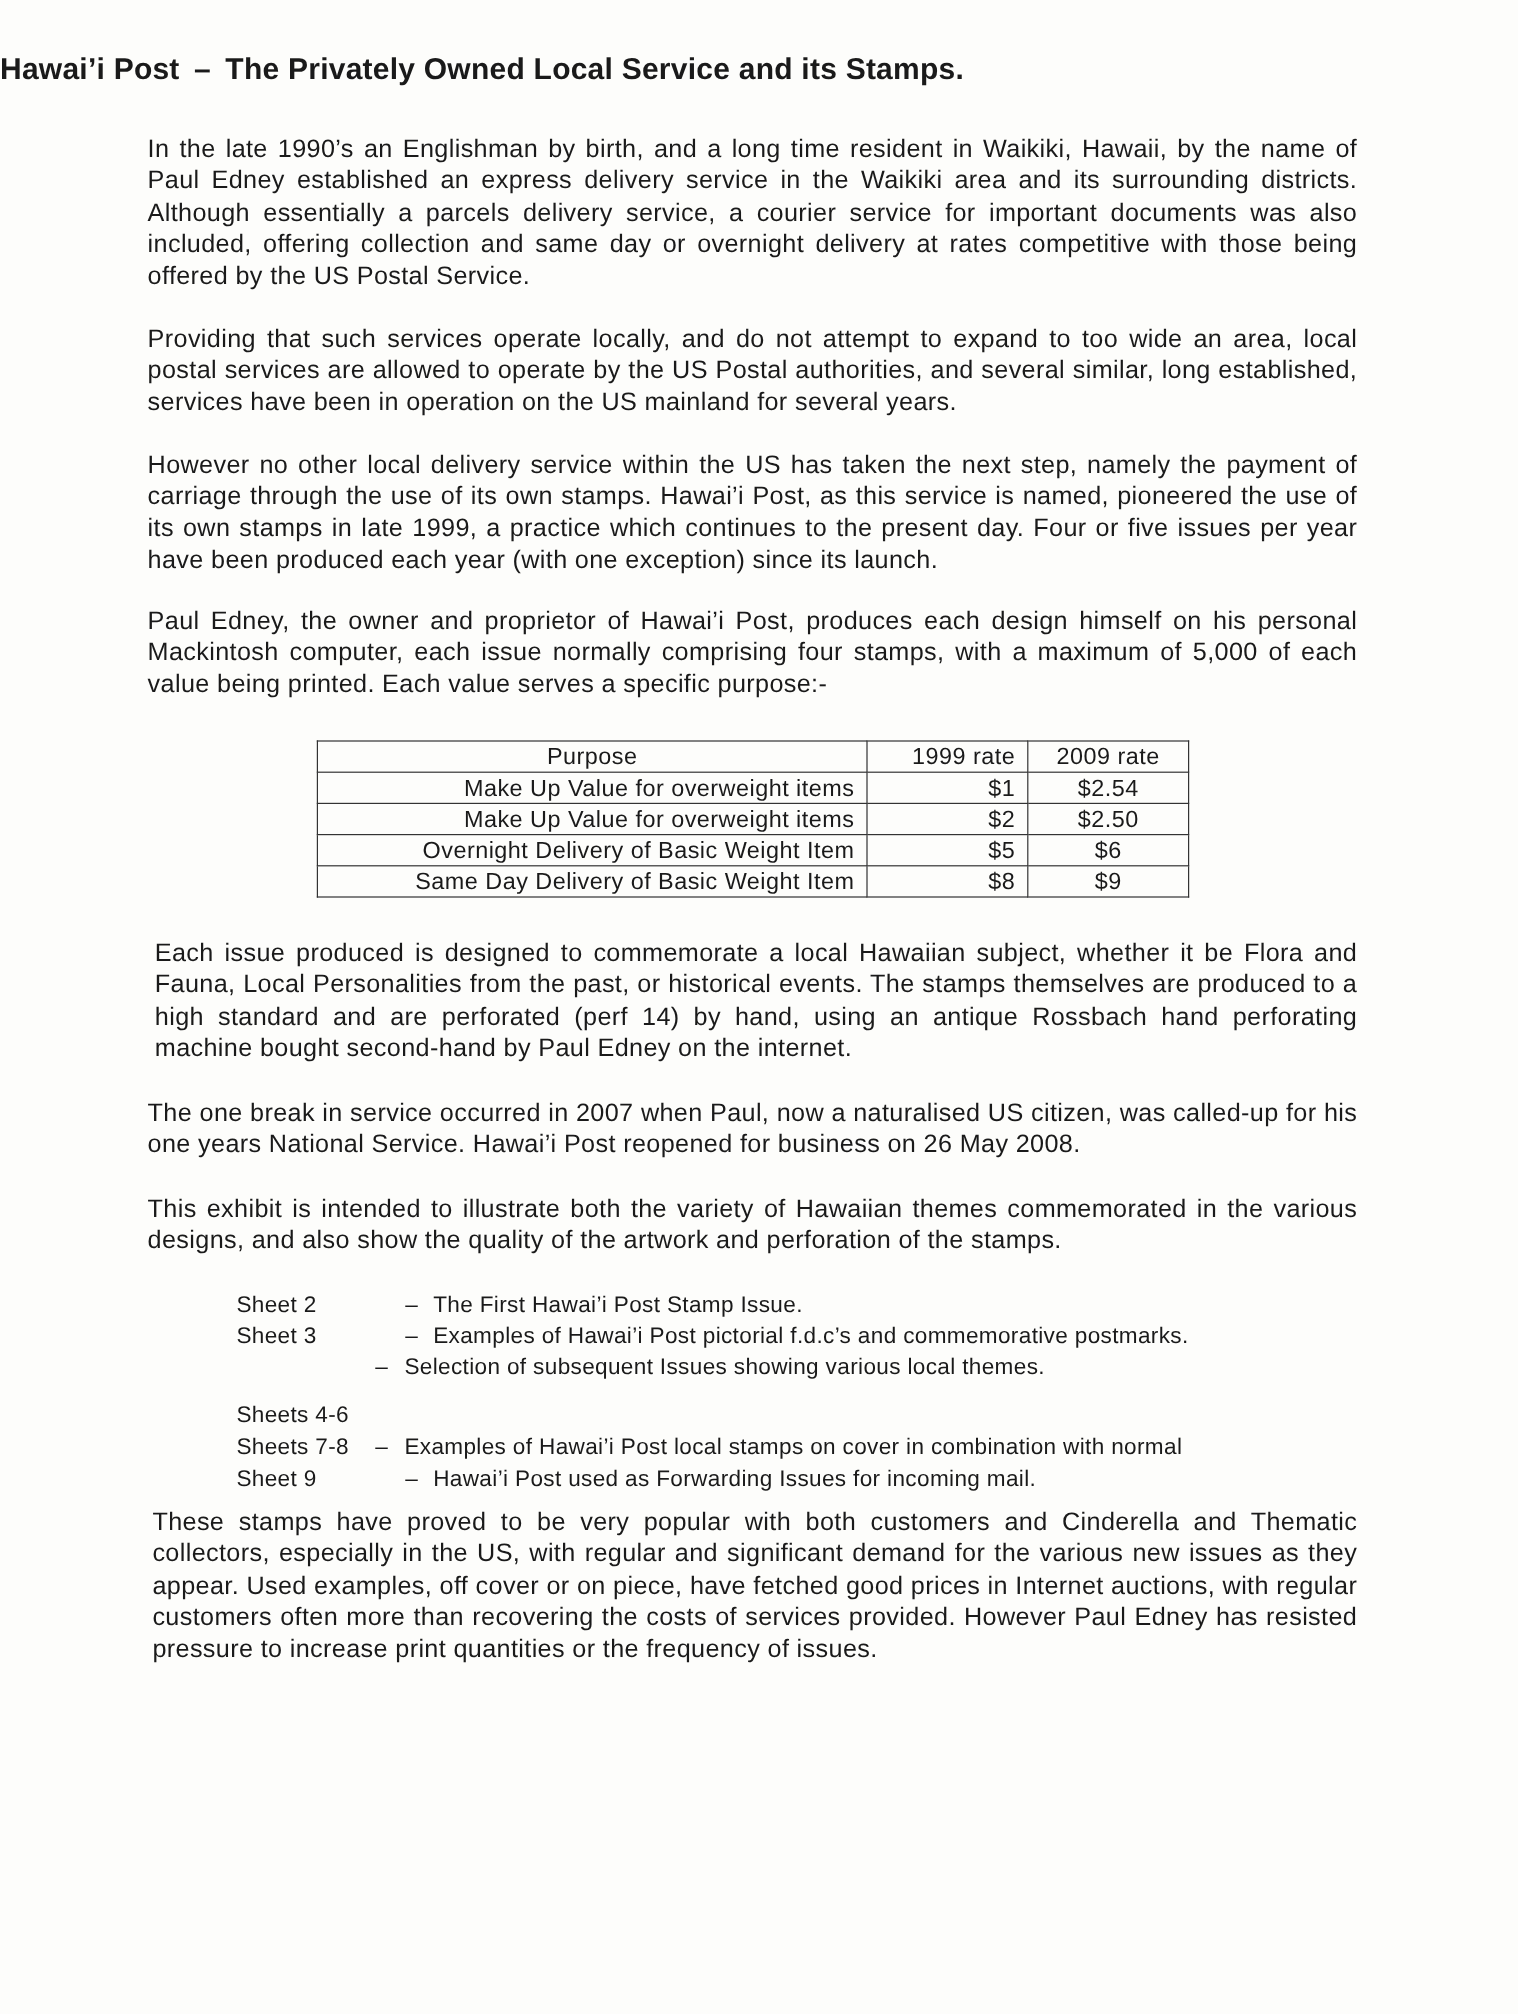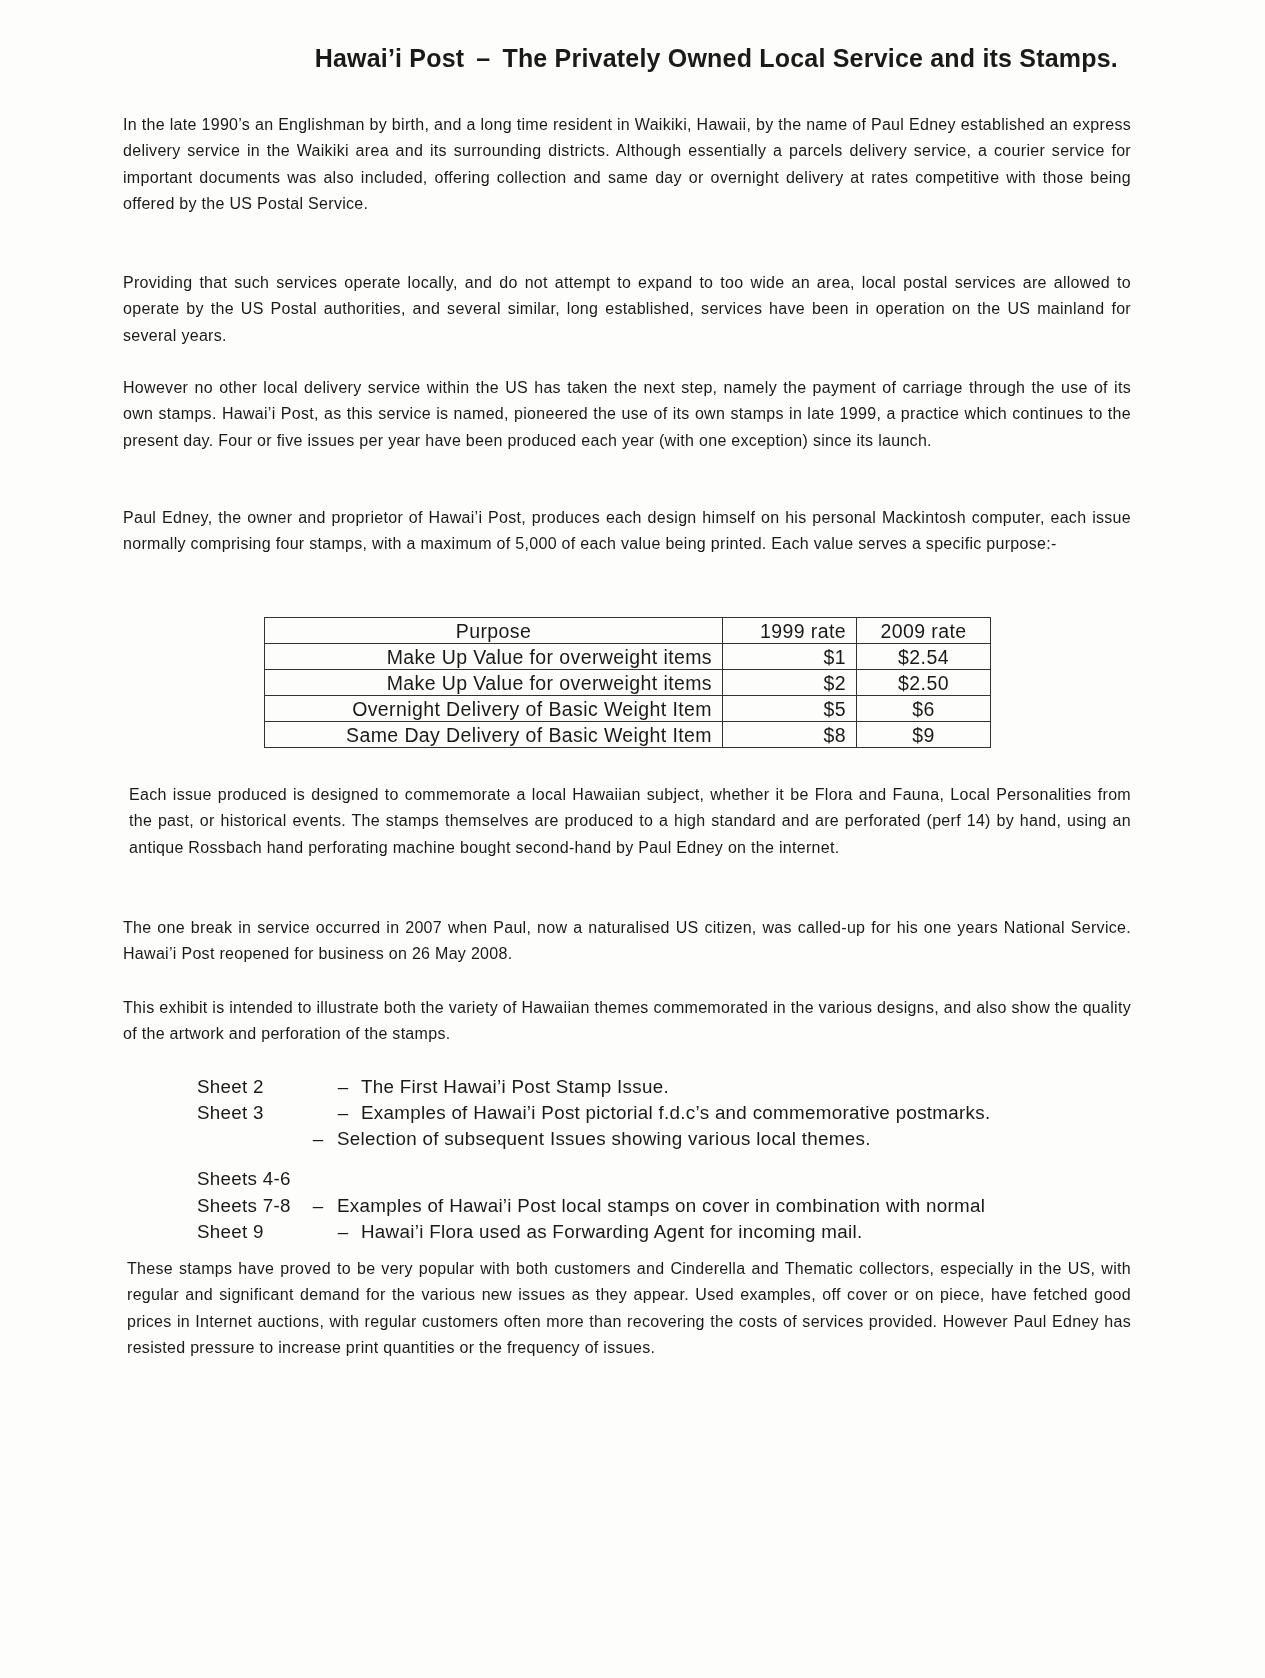--- a/index.html
+++ b/index.html
@@ -1,23 +1,23 @@
 <!DOCTYPE html>
 <html><head>
 <meta charset="utf-8">
 <style>
   html, body { margin: 0; padding: 0; background: #fdfdfb; }
   body { width: 1265px; height: 1678px; position: relative; overflow: hidden;
          font-family: "Liberation Sans", "DejaVu Sans", sans-serif; color: #1a1a1a; }
   .page { position: absolute; left: 0; top: 0; width: 1265px; height: 1678px; }
-  h1 { position: absolute; left: 0; width: 1118px; top: 44px; margin: 0; text-align: right;
+  h1 { position: absolute; left: 0; width: 1118px; top: 44px; margin: 0; text-align: left;
        font-size: 25px; font-weight: bold; letter-spacing: 0.2px; }
   h1 .dash { margin: 0 12px 0 12px; }
   .para { position: absolute; left: 123px; width: 1008px; margin: 0;
-          font-size: 16px; line-height: 26.4px; text-align: justify; letter-spacing: 0.3px; }
+          font-size: 21px; line-height: 26.4px; text-align: justify; letter-spacing: 0.3px; }
   table.rates { position: absolute; left: 264px; top: 617px; border-collapse: collapse;
                 font-size: 19.5px; letter-spacing: 0.4px; }
   table.rates td, table.rates th { border: 1.6px solid #333; padding: 0 10px; height: 25px;
                  font-weight: normal; line-height: 24px; margin-left: 36px; }
   table.rates th.col-purpose { width: 437px; text-align: center; }
   table.rates td.col-purpose { text-align: right; }
   table.rates .col-1999 { width: 113px; text-align: right; }
   table.rates .col-2009 { width: 113px; text-align: center; }
   .sheets { position: absolute; left: 197px; top: 1074px; font-size: 18.8px; line-height: 26.2px;
             letter-spacing: 0.3px; }
@@ -96,19 +96,19 @@
       <span class="sheet-label" style="width:111px;">Sheets 7-8</span>
       <span class="dash-mark" style="width:20px;">–</span>
       <span class="sheet-desc" style="margin-left:9px;">Examples of Hawai’i Post local stamps on cover in combination with normal</span>
     </div>
     <div class="sheet-row">
       <span class="sheet-label" style="width:140px;"></span>
     </div>
     <div class="sheet-row">
       <span class="sheet-label">Sheet 9</span>
       <span class="dash-mark" style="margin-left:-14px;">–</span>
-      <span class="sheet-desc" style="margin-left:6px;">Hawai’i Flora used as Forwarding Agent for incoming mail.</span>
+      <span class="sheet-desc" style="margin-left:6px;">Hawai’i Post used as Forwarding Issues for incoming mail.</span>
     </div>
   </div>
 
   <p class="para" style="top:1256px; left:127px; width:1004px;">These stamps have proved to be very popular with both customers and Cinderella and Thematic collectors, especially in the US, with regular and significant demand for the various new issues as they appear. Used examples, off cover or on piece, have fetched good prices in Internet auctions, with regular customers often more than recovering the costs of services provided. However Paul Edney has resisted pressure to increase print quantities or the frequency of issues.</p>
 
 </div>
 
 </body></html>

